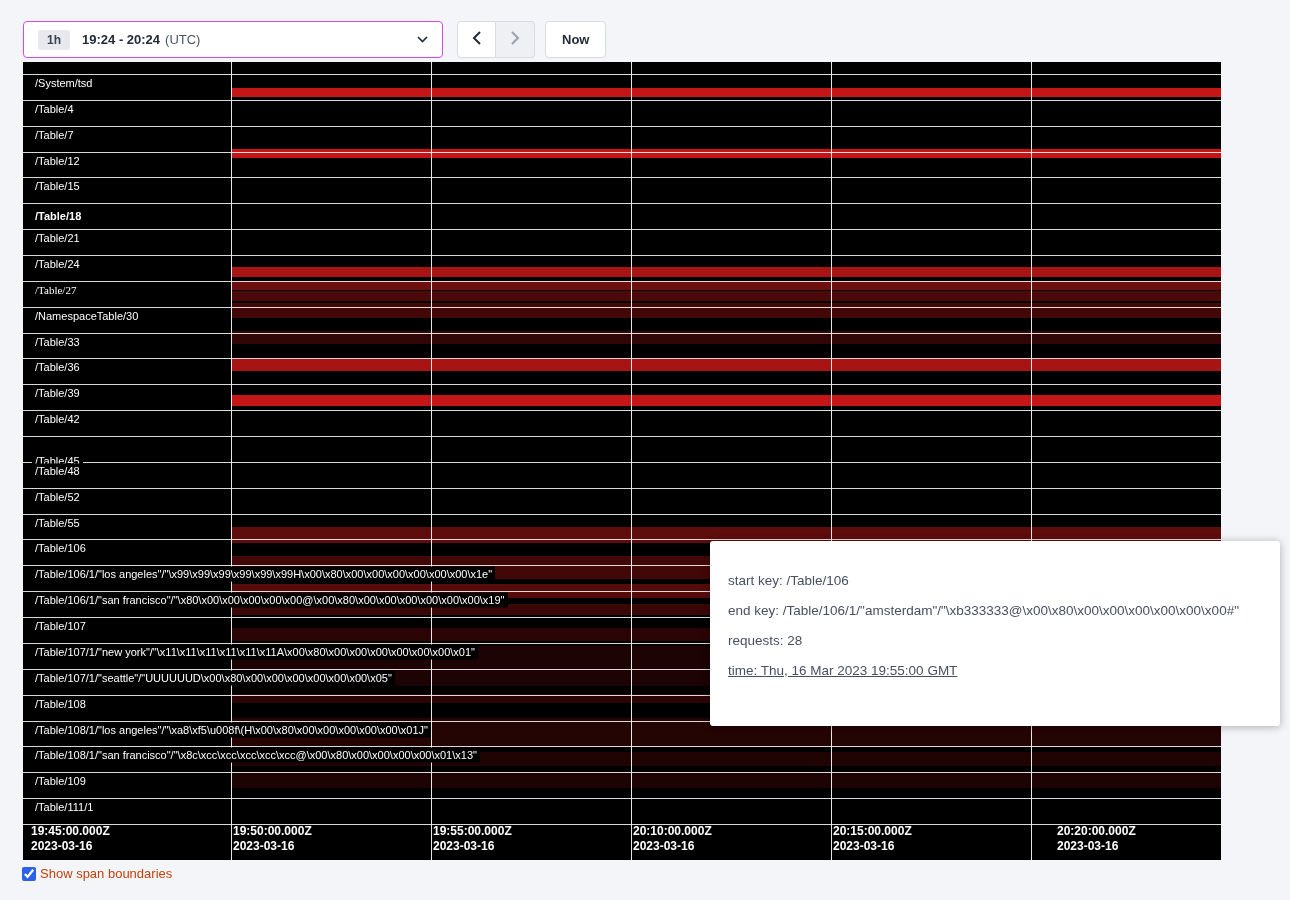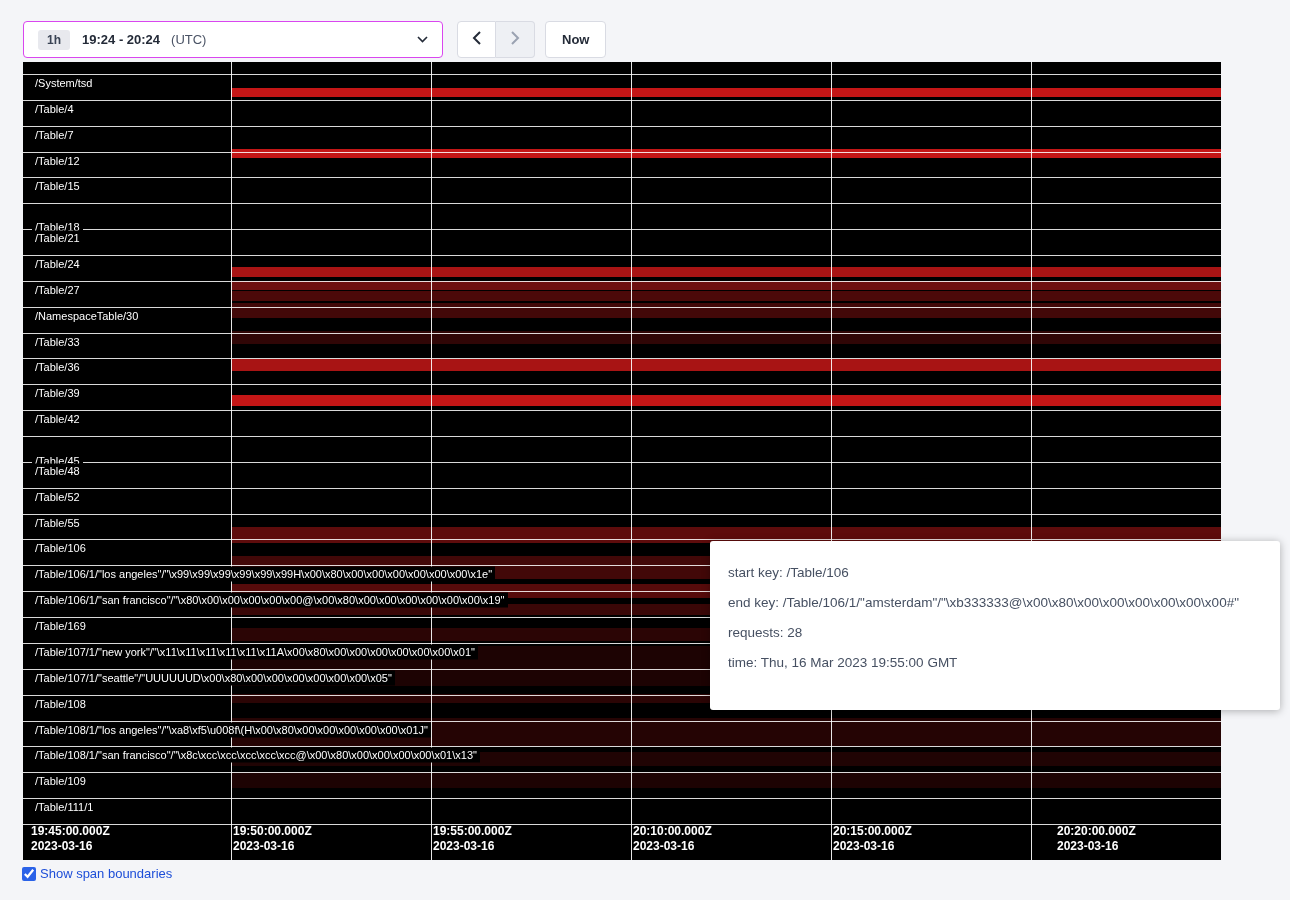--- a/index.html
+++ b/index.html
@@ -14,21 +14,21 @@
   .selector{
     width:420px;height:37px;box-sizing:border-box;
     background:#fff;border:1px solid #d946ef;border-radius:4px;
     display:flex;align-items:center;padding:0 14px;cursor:pointer;
   }
   .chip{
     background:#e8e9ee;border-radius:3px;font-size:12px;font-weight:bold;
     color:#394354;padding:3px 9px;margin-right:12px;
   }
   .range{font-size:13px;color:#242b38;font-weight:bold;display:flex;align-items:center;}
-  .tz{font-weight:normal;color:#4a5365;margin-left:11px;}
+  .tz{font-weight:normal;color:#4a5365;margin-left:5px;}
   .sel-chev{margin-left:auto;display:flex;align-items:center;}
   .navgroup{display:flex;margin-left:14px;}
   .navbtn{
     width:39px;height:37px;box-sizing:border-box;background:#fff;
     border:1px solid #d9dbe3;display:flex;align-items:center;justify-content:center;
     cursor:pointer;padding:0;
   }
   .navbtn.prev{border-radius:4px 0 0 4px;}
   .navbtn.next{border-radius:0 4px 4px 0;background:#eef0f4;border-left:0;cursor:default;}
   .nowbtn{
@@ -47,28 +47,28 @@
   .vline{position:absolute;top:0;height:798px;width:1px;background:rgba(255,255,255,0.9);z-index:2;}
   .rowlabel{
     position:absolute;left:9px;transform:translateY(-50%);
     color:#fff;font-size:11px;line-height:13px;background:#000;
     padding:1px 3px;white-space:nowrap;z-index:3;
   }
   .xlabel{position:absolute;top:762px;color:#fff;font-size:12px;font-weight:bold;line-height:15px;z-index:3;}
   .tooltip{
     position:absolute;left:687px;top:479px;width:570px;box-sizing:border-box;
     background:#fff;border-radius:3px;box-shadow:0 1px 8px rgba(0,0,0,0.3);
-    padding:24px 18px;z-index:10;
+    padding:32px 18px;z-index:10;
   }
   .tooltip div{font-size:13.5px;color:#465062;margin-bottom:15px;white-space:nowrap;}
-  .tooltip div:last-child{margin-bottom:16px;}
+  .tooltip div:last-child{margin-bottom:16px;text-decoration:underline;}
   
   .footer{position:absolute;left:22px;top:866px;display:flex;align-items:center;}
   .footer input{width:14px;height:14px;margin:0 4px 0 0;accent-color:#2a62e8;}
-  .footer span{font-size:13px;color:#1d4ed8;}
+  .footer span{font-size:13px;color:#c2410c;}
 </style>
 </head>
 <body>
 
 <div class="toolbar">
   <div class="selector">
     <span class="chip">1h</span>
     <span class="range">
       <b>19:24 - 20:24</b>
       <span class="tz">(UTC)</span>
@@ -157,37 +157,37 @@
     <div class="vline" style="left: 208px;"></div>
     <div class="vline" style="left: 408px;"></div>
     <div class="vline" style="left: 608px;"></div>
     <div class="vline" style="left: 808px;"></div>
     <div class="vline" style="left: 1008px;"></div>
     <div class="rowlabel" style="top: 21px;">/System/tsd</div>
     <div class="rowlabel" style="top: 46.86px; text-align: center;">/Table/4</div>
     <div class="rowlabel" style="top: 72.72px;">/Table/7</div>
     <div class="rowlabel" style="top: 98.58px;">/Table/12</div>
     <div class="rowlabel" style="top: 124.44px;">/Table/15</div>
-    <div class="rowlabel" style="top: 165px;">/Table/18</div>
+    <div class="rowlabel" style="top: 154px; font-weight: bold;">/Table/18</div>
     <div class="rowlabel" style="top: 176.16px;">/Table/21</div>
     <div class="rowlabel" style="top: 202.02px;">/Table/24</div>
-    <div class="rowlabel" style="top: 227.88px;">/Table/27</div>
+    <div class="rowlabel" style="top: 227.88px; font-family: Liberation Serif, serif;">/Table/27</div>
     <div class="rowlabel" style="top: 253.74px;">/NamespaceTable/30</div>
     <div class="rowlabel" style="top: 279.6px;">/Table/33</div>
     <div class="rowlabel" style="top: 305.46px;">/Table/36</div>
     <div class="rowlabel" style="top: 331.32px;">/Table/39</div>
     <div class="rowlabel" style="top: 357.18px;">/Table/42</div>
     <div class="rowlabel" style="top: 383.04px; margin-top: 16px;">/Table/45</div>
     <div class="rowlabel" style="top: 408.9px;">/Table/48</div>
     <div class="rowlabel" style="top: 434.76px;">/Table/52</div>
     <div class="rowlabel" style="top: 460.62px;">/Table/55</div>
     <div class="rowlabel" style="top: 486.48px; text-align: center;">/Table/106</div>
     <div class="rowlabel" style="top: 512.34px;">/Table/106/1/"los angeles"/"\x99\x99\x99\x99\x99\x99H\x00\x80\x00\x00\x00\x00\x00\x00\x1e"</div>
     <div class="rowlabel" style="top: 538.2px;">/Table/106/1/"san francisco"/"\x80\x00\x00\x00\x00\x00@\x00\x80\x00\x00\x00\x00\x00\x00\x19"</div>
-    <div class="rowlabel" style="top: 564.06px;">/Table/169</div>
+    <div class="rowlabel" style="top: 564.06px;">/Table/107</div>
     <div class="rowlabel" style="top: 589.92px;">/Table/107/1/"new york"/"\x11\x11\x11\x11\x11\x11A\x00\x80\x00\x00\x00\x00\x00\x00\x01"</div>
     <div class="rowlabel" style="top: 615.78px;">/Table/107/1/"seattle"/"UUUUUUD\x00\x80\x00\x00\x00\x00\x00\x00\x05"</div>
     <div class="rowlabel" style="top: 641.64px;">/Table/108</div>
     <div class="rowlabel" style="top: 667.5px;">/Table/108/1/"los angeles"/"\xa8\xf5\u008f\(H\x00\x80\x00\x00\x00\x00\x00\x01J"</div>
     <div class="rowlabel" style="top: 693.36px;">/Table/108/1/"san francisco"/"\x8c\xcc\xcc\xcc\xcc\xcc@\x00\x80\x00\x00\x00\x00\x01\x13"</div>
     <div class="rowlabel" style="top: 719.22px;">/Table/109</div>
     <div class="rowlabel" style="top: 745.08px;">/Table/111/1</div>
     <div class="xlabel" style="left: 8px;">
       <div>19:45:00.000Z</div>
       <div>2023-03-16</div>

